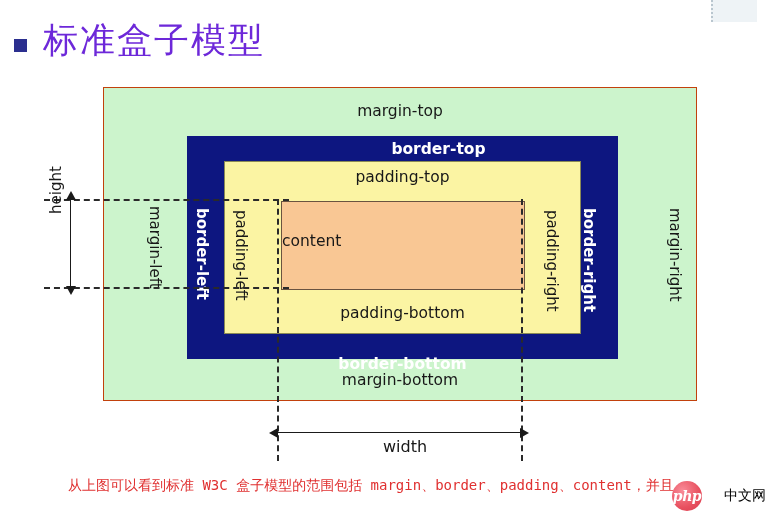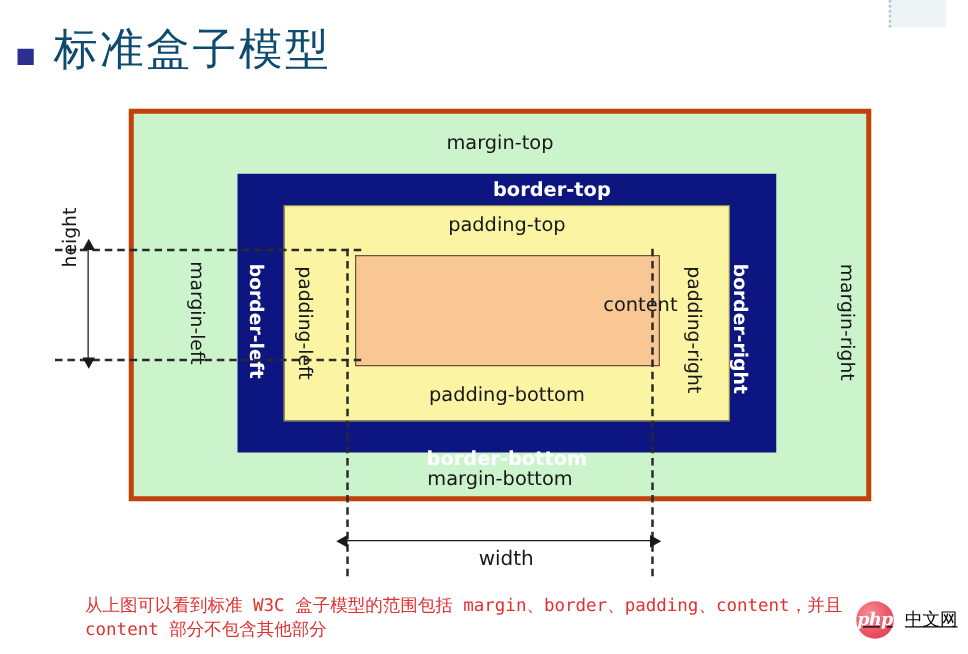--- a/index.html
+++ b/index.html
@@ -35,35 +35,35 @@
     width: 13px;
     height: 13px;
     background: #2b2f8f;
     flex: none;
     margin-top: 10px;
   }
   .title-text {
     font-family: "DejaVu Serif", "Liberation Serif", serif;
     font-size: 35px;
     line-height: 1.05;
-    color: #0c4a6e;
+    color: #6d28d9;
     letter-spacing: 2px;
     white-space: nowrap;
     text-align: center;
   }
 
   
   .margin-box {
     position: absolute;
     left: 103px;
     top: 87px;
     width: 594px;
     height: 314px;
     background: #ccf4cc;
-    border: 4px solid #c2410c;
+    border: 1px solid #c2410c;
     box-sizing: border-box;
   }
   .border-box {
     position: absolute;
     left: 83px;     
     top: 48px;      
     width: 431px;   
     height: 223px;  
     background: #0d1680;
     box-sizing: border-box;
@@ -112,22 +112,21 @@
   
   .border-top-lbl   { top: 4px; padding-left: 36px; }
   .border-bottom-lbl{ top: 197px; margin-top: 22px; }
   
   .padding-top-lbl  { top: 6px; }
   .padding-bottom-lbl{ top: 142px; }
   
   .content-lbl {
     top: 30px;
     left: 0; width: 100%;
-    text-align: right;
-    padding-left: 15px;
+    text-align: left;
   }
 
   
   .vlbl {
     position: absolute;
     white-space: nowrap;
     font-size: 15px;
     color: #181818;
     transform-origin: 0 0;
     transform: rotate(90deg);
@@ -242,22 +241,21 @@
     color: #e03030;
   }
 
   
   .watermark {
     position: absolute;
     right: 8px;
     bottom: 12px;
     display: flex;
     align-items: center;
-    gap: 9px;
-    text-decoration: underline;
+    gap: 22px;
   }
   .wm-logo {
     width: 30px;
     height: 30px;
     border-radius: 50%;
     background: radial-gradient(circle at 35% 32%, #f98b98 0%, #e8505f 60%, #d93c4e 100%);
     color: #ffffff;
     font-family: "DejaVu Serif", "Liberation Serif", serif;
     font-style: italic;
     font-weight: bold;
@@ -331,21 +329,20 @@
   <div class="dash-v guide-right"></div>
 
   <div class="arrow-v"></div>
   <div class="height-lbl">height</div>
 
   <div class="arrow-h"></div>
   <div class="width-lbl"><span>width</span></div>
 
   <div class="caption">
     <div>从上图可以看到标准 W3C 盒子模型的范围包括 margin、border、padding、content，并且</div>
-    <div>content 部分不包含其他部分</div>
   </div>
 
   <div class="watermark">
     <div class="wm-logo">php</div>
     <div class="wm-text">中文网</div>
   </div>
 
 </div>
 
 </body></html>

